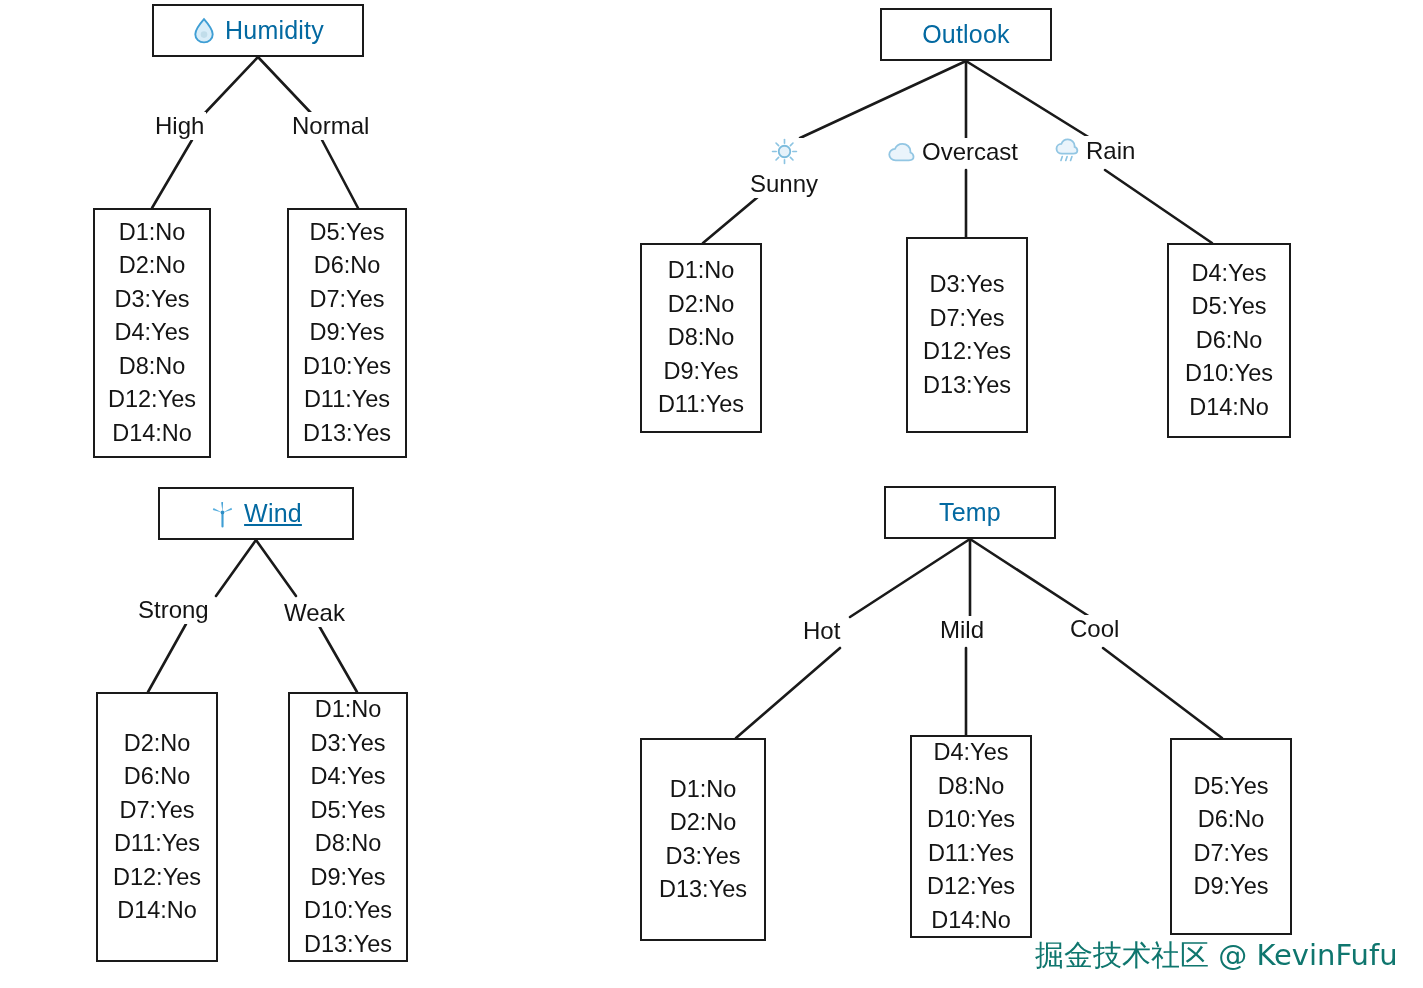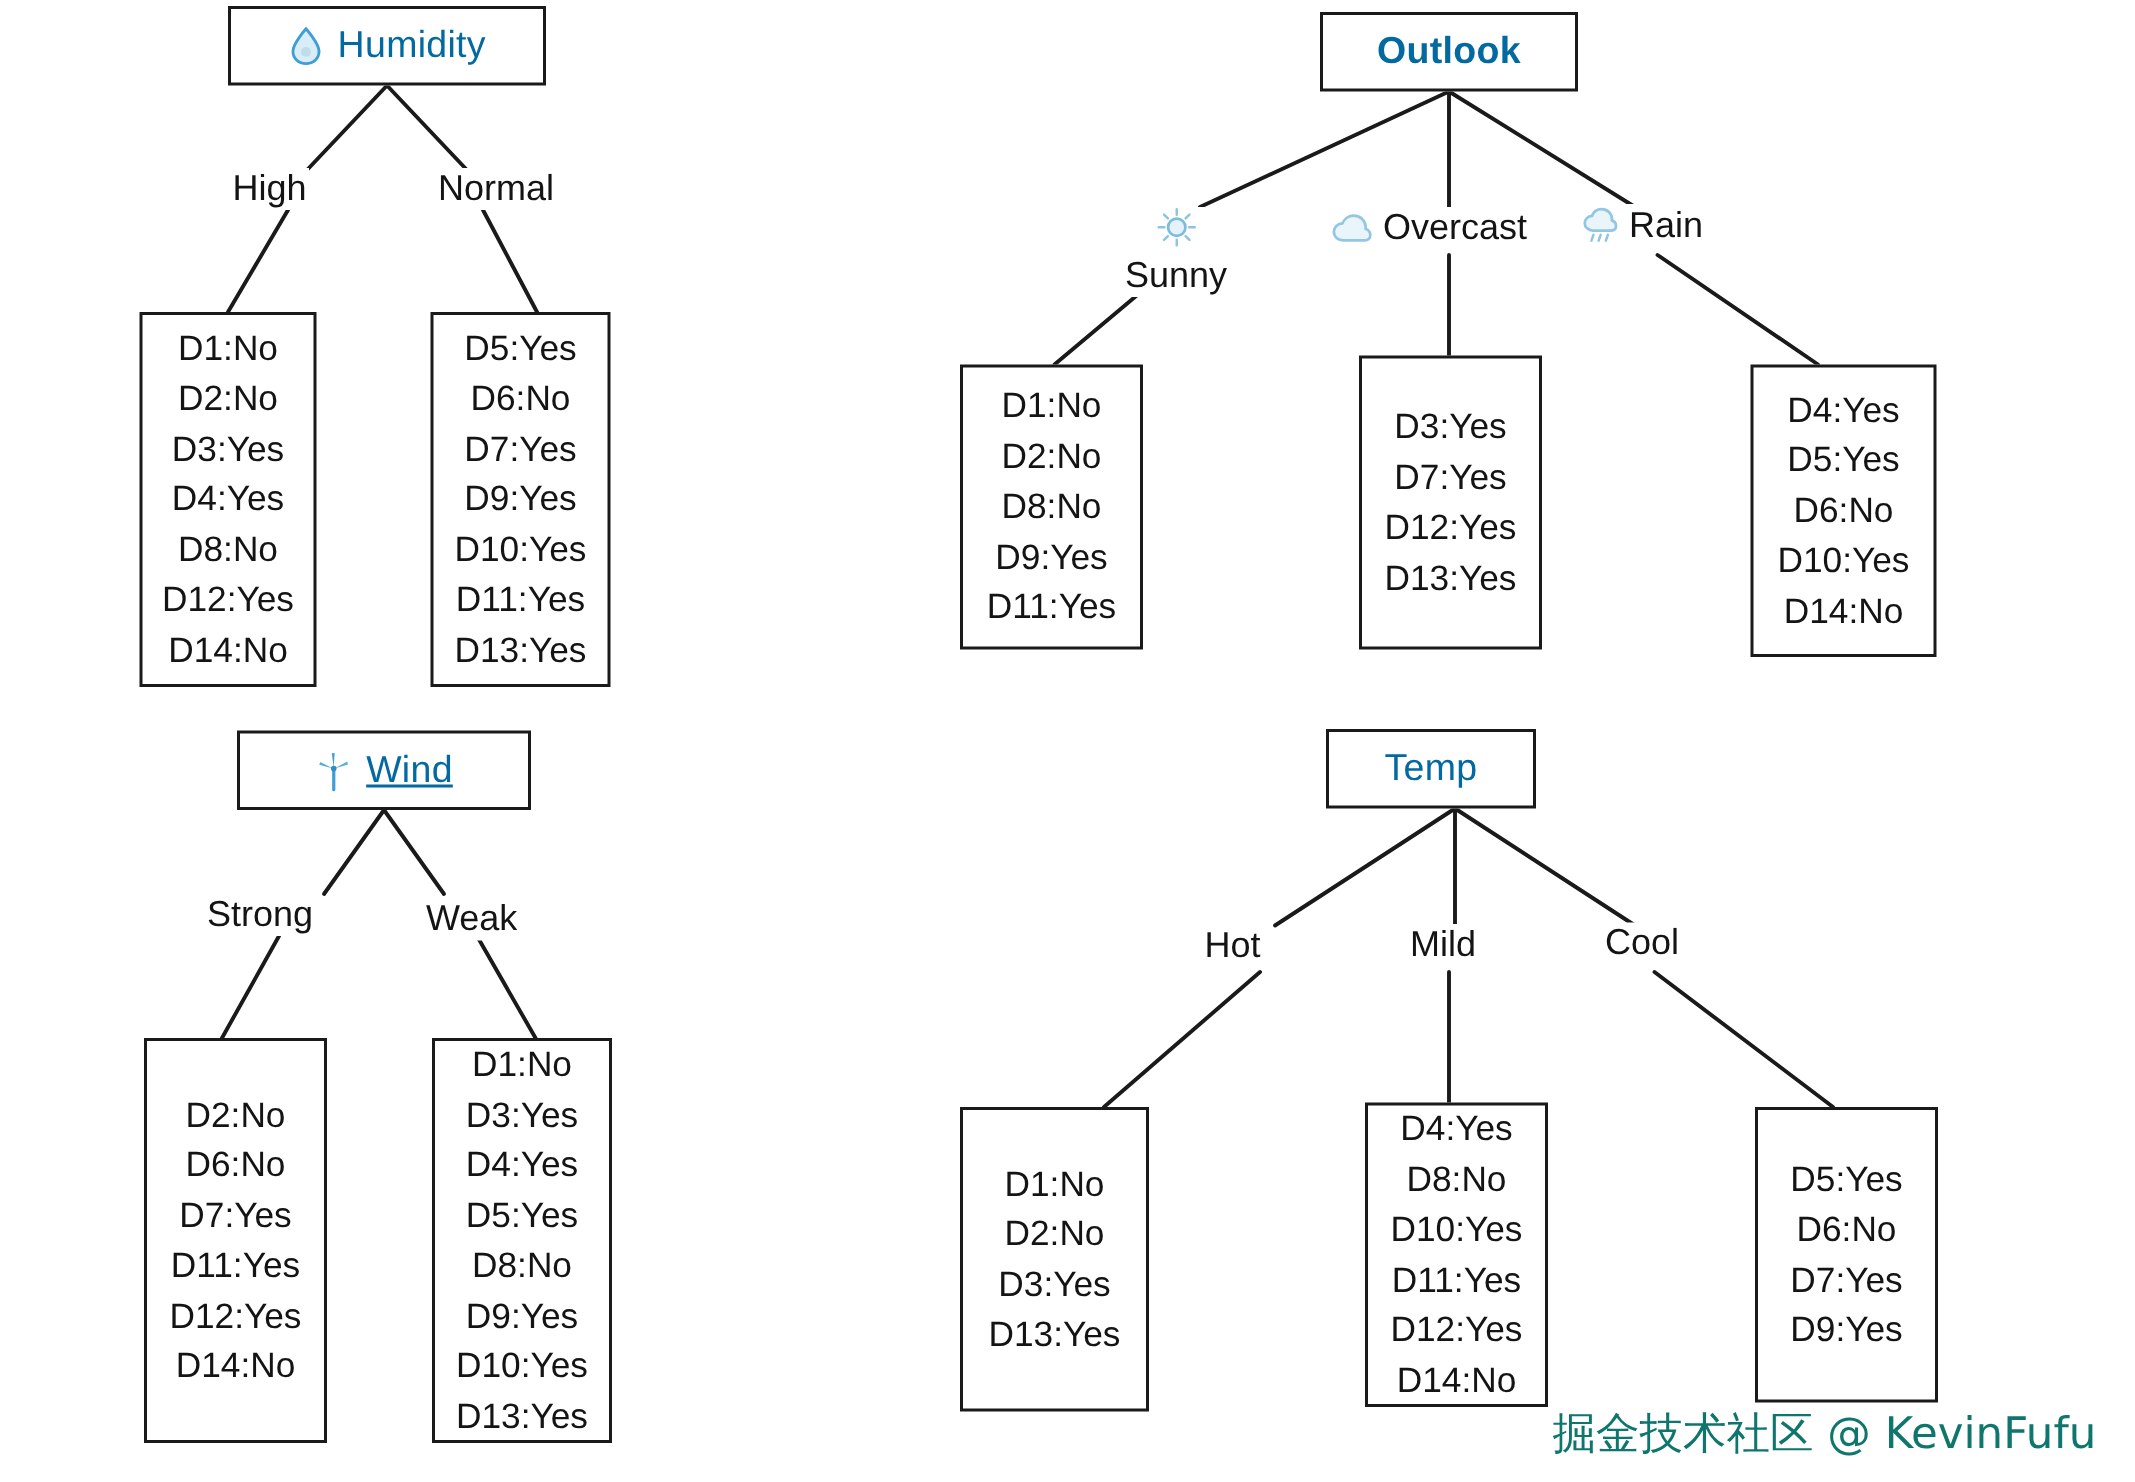--- a/index.html
+++ b/index.html
@@ -147,21 +147,21 @@
   <div class="leaf" style="left:287px; top:208px; width:120px; height:250px;">
     <span class="rec">D5:Yes</span>
     <span class="rec">D6:No</span>
     <span class="rec">D7:Yes</span>
     <span class="rec">D9:Yes</span>
     <span class="rec">D10:Yes</span>
     <span class="rec">D11:Yes</span>
     <span class="rec">D13:Yes</span>
   </div>
 
-  <div class="node" style="left:880px; top:8px; width:172px; height:53px;font-weight:bold;">
+  <div class="node" style="left:880px; top:8px; width:172px; height:53px;">
     <span class="node-label">Outlook</span>
   </div>
 
   <div class="edge-label" style="left:748px; top:138px;flex-direction:column;">
     <span class="el-icon">
       <svg width="27" height="27" viewBox="0 0 28 28" xmlns="http://www.w3.org/2000/svg">
         <g stroke="#8cc4e2" stroke-width="1.7" stroke-linecap="round">
           <line x1="14" y1="1.6" x2="14" y2="5.4"></line>
           <line x1="14" y1="22.6" x2="14" y2="26.4"></line>
           <line x1="1.6" y1="14" x2="5.4" y2="14"></line>
@@ -256,21 +256,21 @@
     <span class="rec">D1:No</span>
     <span class="rec">D3:Yes</span>
     <span class="rec">D4:Yes</span>
     <span class="rec">D5:Yes</span>
     <span class="rec">D8:No</span>
     <span class="rec">D9:Yes</span>
     <span class="rec">D10:Yes</span>
     <span class="rec">D13:Yes</span>
   </div>
 
-  <div class="node" style="left:884px; top:486px; width:140px; height:53px;">
+  <div class="node" style="left:884px; top:486px; width:172px; height:53px;">
     <span class="node-label">Temp</span>
   </div>
 
   <div class="edge-label" style="left:801px; top:617px;">
     <span>Hot</span>
   </div>
   <div class="edge-label" style="left:938px; top:616px;">
     <span>Mild</span>
   </div>
   <div class="edge-label" style="left:1068px; top:615px;">

